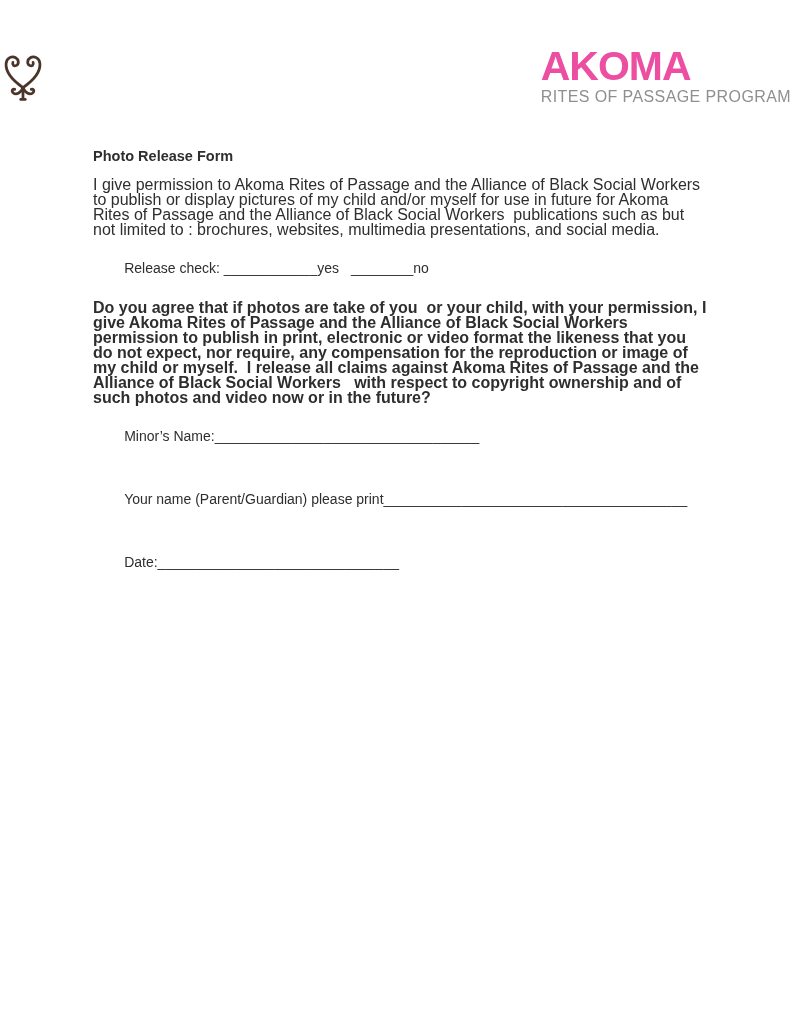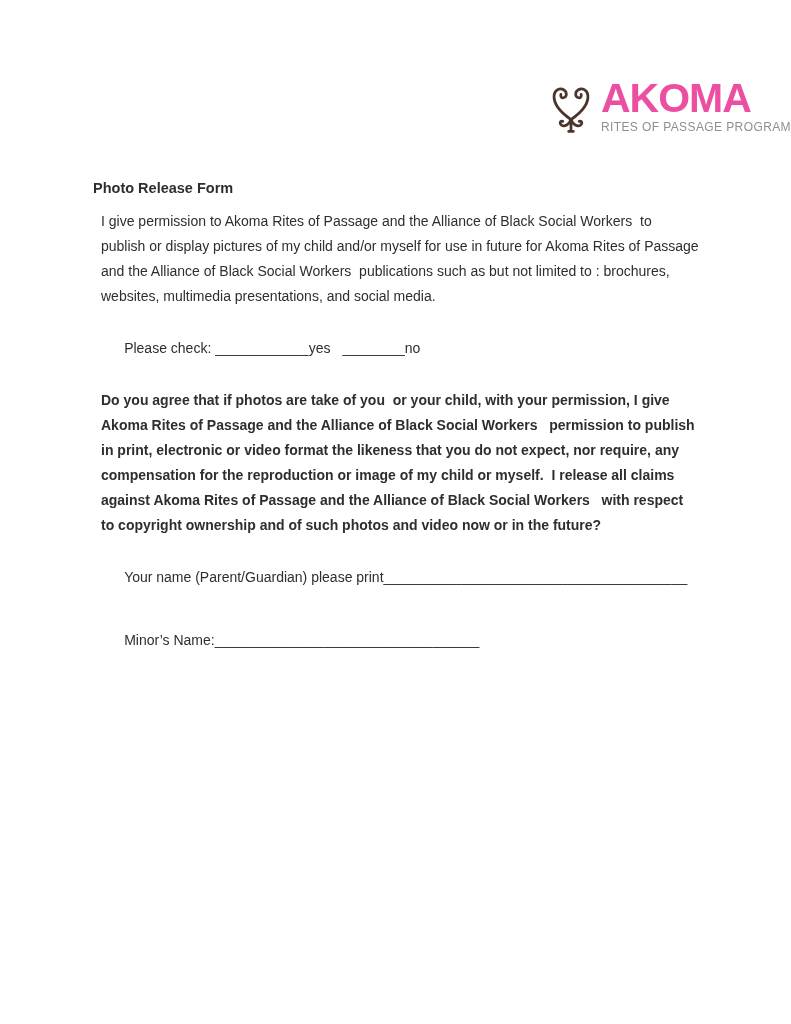--- a/index.html
+++ b/index.html
@@ -14,45 +14,45 @@
   body{
     width:791px;height:1024px;
     background:var(--page-bg);
     font-family:"Liberation Sans",sans-serif;
     color:var(--text);
     overflow:hidden;
   }
   .page{width:791px;height:1024px;position:relative;}
   
   .logo{
-    display:flex;align-items:flex-start;justify-content:flex-end;
-    padding-top:80px;
+    display:flex;align-items:flex-start;justify-content:space-between;
+    padding-top:48px;
   }
   .logo .mark{display:block;margin-top:2px;}
   .logo-text{margin-left:7px;display:flex;flex-direction:column;}
   .logo-title{
     font-size:41px;font-weight:800;letter-spacing:-1px;line-height:0.9;
     color:var(--brand-pink);
   }
   .logo-tagline{
-    font-size:12px;font-weight:400;letter-spacing:0.4px;
+    font-size:16px;font-weight:400;letter-spacing:0.4px;
     color:var(--tagline-gray);
     margin-top:3px;
   }
   
   .content{
     padding-left:93px;
     width:712px;
   }
   .content .inner{width:614px;}
   h1.form-title{
     font-size:14.5px;font-weight:700;margin:38px 0 10px 0;line-height:21px;
   }
   p.para{
-    font-size:14px;line-height:25px;margin:8px;
+    font-size:16px;line-height:15px;margin:0;
     white-space:pre-wrap;
   }
   p.line{
     font-size:14px;line-height:21px;margin:0;
     white-space:pre-wrap;
   }
   .p1{margin-top:16px;}
   .check1{margin-top:37px;}
   .p2{margin-top:44px;font-weight:bold;}
   .check2{margin-top:41px;}
@@ -95,31 +95,34 @@
   </header>
 
   <main class="content">
     <div class="inner">
 
       <h1 class="form-title">Photo Release Form</h1>
 
       <p class="para p1">I give permission to Akoma Rites of Passage and the Alliance of Black Social Workers  to publish or display pictures of my child and/or myself for use in future for Akoma Rites of Passage and the Alliance of Black Social Workers  publications such as but not limited to : brochures, websites, multimedia presentations, and social media.</p>
 
       <p class="line check1">
-        <span>Please check: </span><span class="blank">____________</span><span>yes</span><span class="gap-a"></span><span class="blank">________</span><span>no</span>
+        <span>Release check: </span><span class="blank">____________</span><span>yes</span><span class="gap-a"></span><span class="blank">________</span><span>no</span>
       </p>
 
       <p class="para p2">Do you agree that if photos are take of you  or your child, with your permission, I give Akoma Rites of Passage and the Alliance of Black Social Workers   permission to publish in print, electronic or video format the likeness that you do not expect, nor require, any compensation for the reproduction or image of my child or myself.  I release all claims against Akoma Rites of Passage and the Alliance of Black Social Workers   with respect to copyright ownership and of such photos and video now or in the future?</p>
 
 
+      <p class="line field-minor">
+        <span>Minor’s Name:</span><span class="blank">__________________________________</span>
+      </p>
+
       <p class="line field-parent">
         <span>Your name (Parent/Guardian) please print</span><span class="blank">_______________________________________</span>
       </p>
 
-      <p class="line field-minor">
-        <span>Minor’s Name:</span><span class="blank">__________________________________</span>
+
+      <p class="line field-date">
+        <span>Date:</span><span class="blank">_______________________________</span>
       </p>
-
-
 
     </div>
   </main>
 </div>
 
 </body></html>

